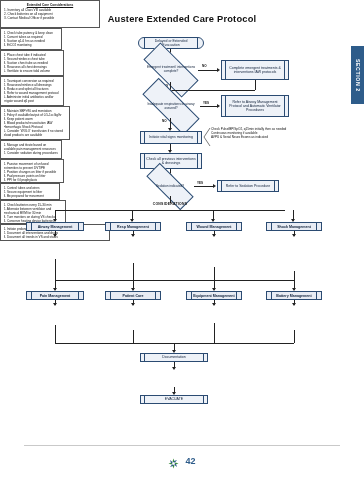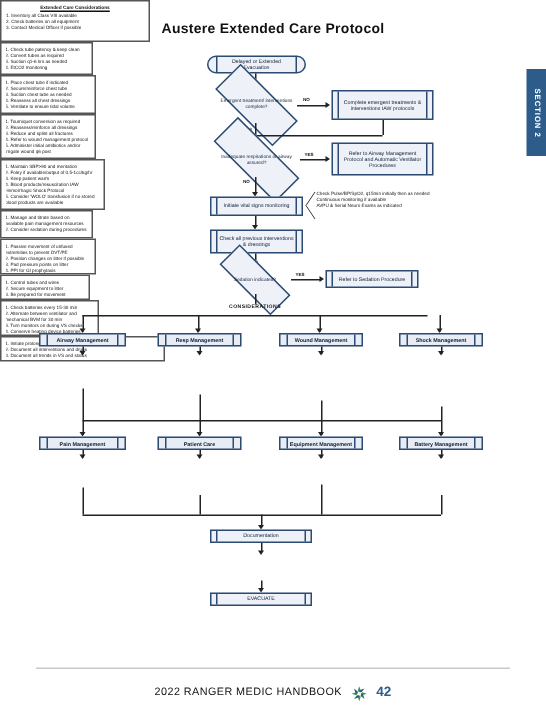--- a/index.html
+++ b/index.html
@@ -346,21 +346,20 @@
     <div class="li">3. Document all trends in VS and status</div>
   </div>
 
   <div class="ln lnv" style="left:174px;top:387px;height:6px;"></div>
   <div class="arrow" style="left:172px;top:392px;"></div>
 
   <div class="node proc" style="left:140px;top:395px;width:68px;height:9px;">EVACUATE</div>
 
   <div class="rule"></div>
   <div class="footer">
-    <div class="ftext">2022 RANGER MEDIC HANDBOOK</div>
     <span class="emblem">
       <svg width="11" height="11" viewBox="0 0 22 22">
         <g>
           <path d="M11 1 L13 7 L11 9 L9 7 Z" fill="#3f8f3f"></path>
           <path d="M21 11 L15 13 L13 11 L15 9 Z" fill="#3f8f3f"></path>
           <path d="M11 21 L9 15 L11 13 L13 15 Z" fill="#3f8f3f"></path>
           <path d="M1 11 L7 9 L9 11 L7 13 Z" fill="#3f8f3f"></path>
           <path d="M18 4 L14 9 L11 9 L12 6 Z" fill="#2e5c8a"></path>
           <path d="M18 18 L13 14 L13 11 L16 12 Z" fill="#2e5c8a"></path>
           <path d="M4 18 L8 13 L11 13 L10 16 Z" fill="#2e5c8a"></path>

